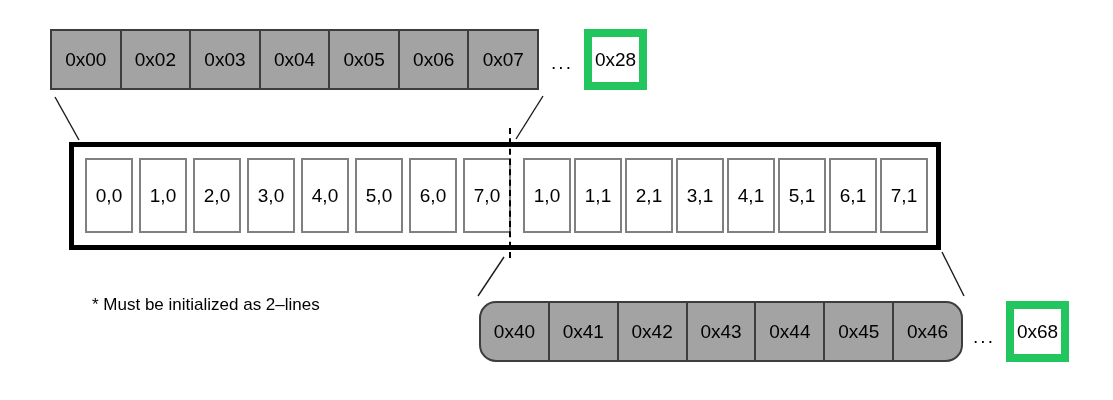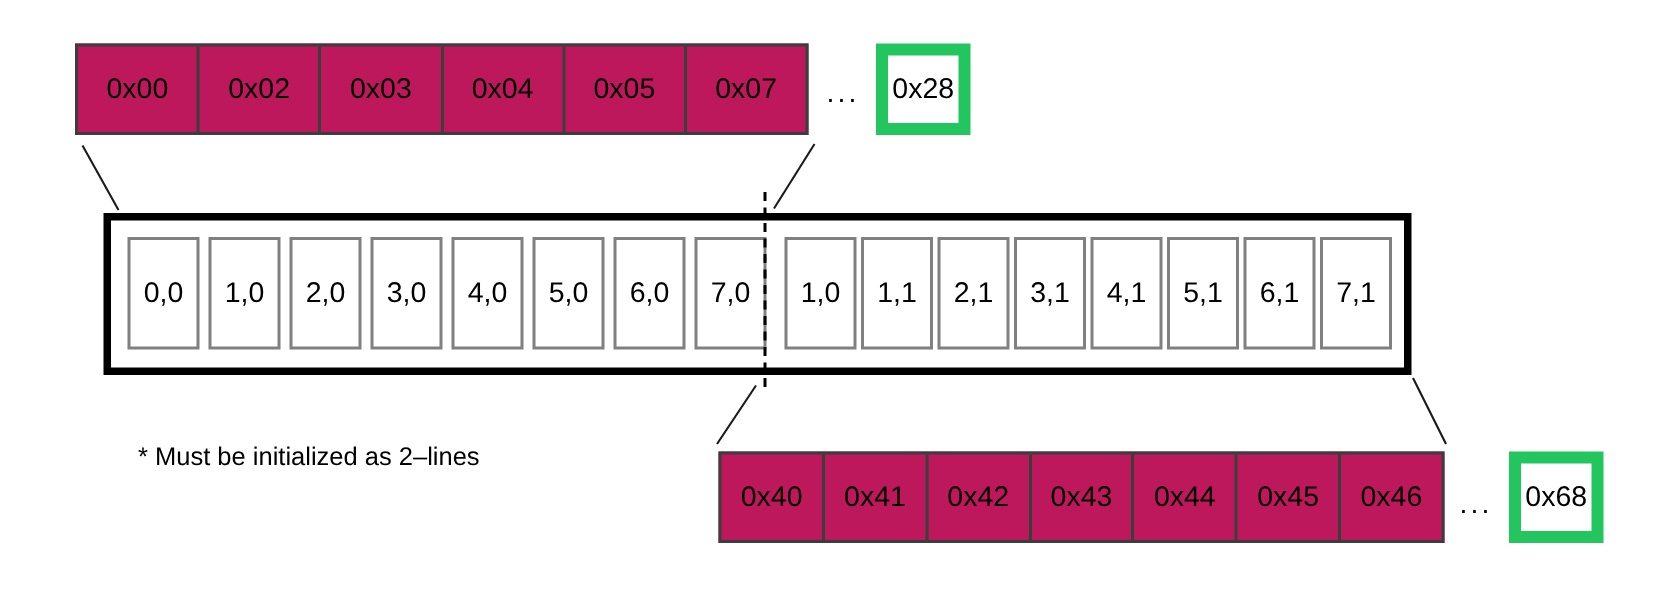--- a/index.html
+++ b/index.html
@@ -12,24 +12,24 @@
     color: #000000;
     overflow: hidden;
   }
 
   
   .strip {
     position: absolute;
     display: flex;
     border: 2px solid #3d3d3d;
     box-sizing: border-box;
-    background: #be185d;
+    background: #a3a3a3;
   }
   .strip.top    { left: 50px;  top: 29px;  width: 489px; height: 61px; }
-  .strip.bottom { left: 479px; top: 301px; width: 484px; height: 61px; }
+  .strip.bottom { left: 479px; top: 301px; width: 484px; height: 61px; border-radius: 17px; }
   .strip-cell {
     flex: 1;
     display: flex;
     align-items: center;
     justify-content: center;
     font-size: 19px;
     border-left: 2px solid #3d3d3d;
     white-space: nowrap;
   }
   .strip-cell:first-child { border-left: none; }
@@ -118,20 +118,21 @@
     <line x1="504" y1="257" x2="478" y2="296" stroke="#1a1a1a" stroke-width="1.4"></line>
     <line x1="942" y1="252" x2="964" y2="296" stroke="#1a1a1a" stroke-width="1.4"></line>
   </svg>
 
   <div class="strip top">
     <div class="strip-cell">0x00</div>
     <div class="strip-cell">0x02</div>
     <div class="strip-cell">0x03</div>
     <div class="strip-cell">0x04</div>
     <div class="strip-cell">0x05</div>
+    <div class="strip-cell">0x06</div>
     <div class="strip-cell">0x07</div>
   </div>
   <div class="ellipsis top">...</div>
   <div class="lone-cell top">0x28</div>
 
   <div class="mainbox">
     <div class="half left">
       <div class="mcell">0,0</div>
       <div class="mcell">1,0</div>
       <div class="mcell">2,0</div>

